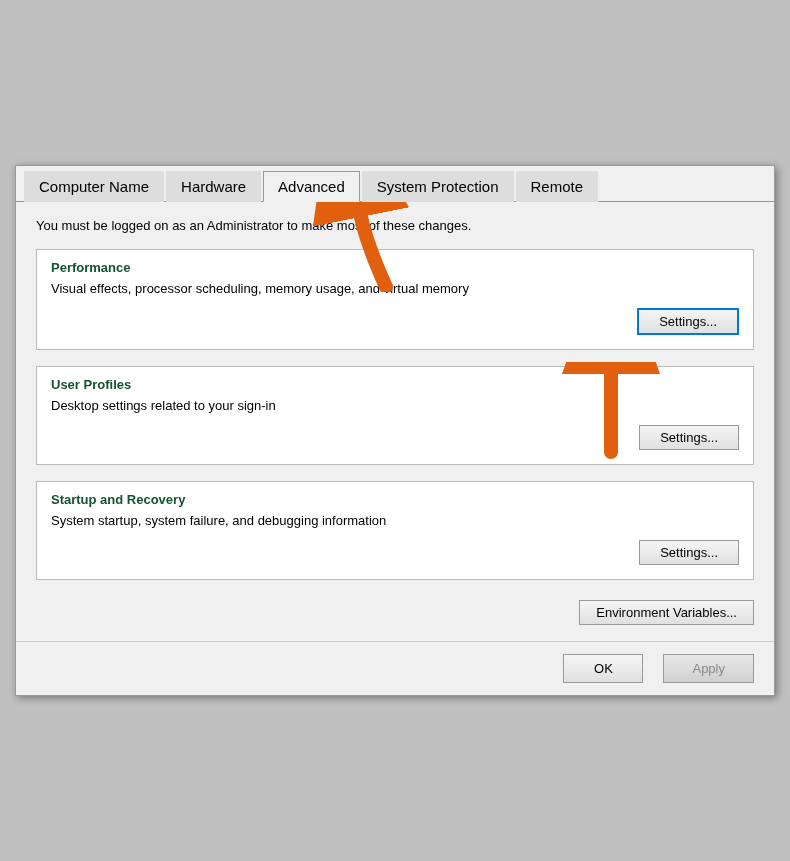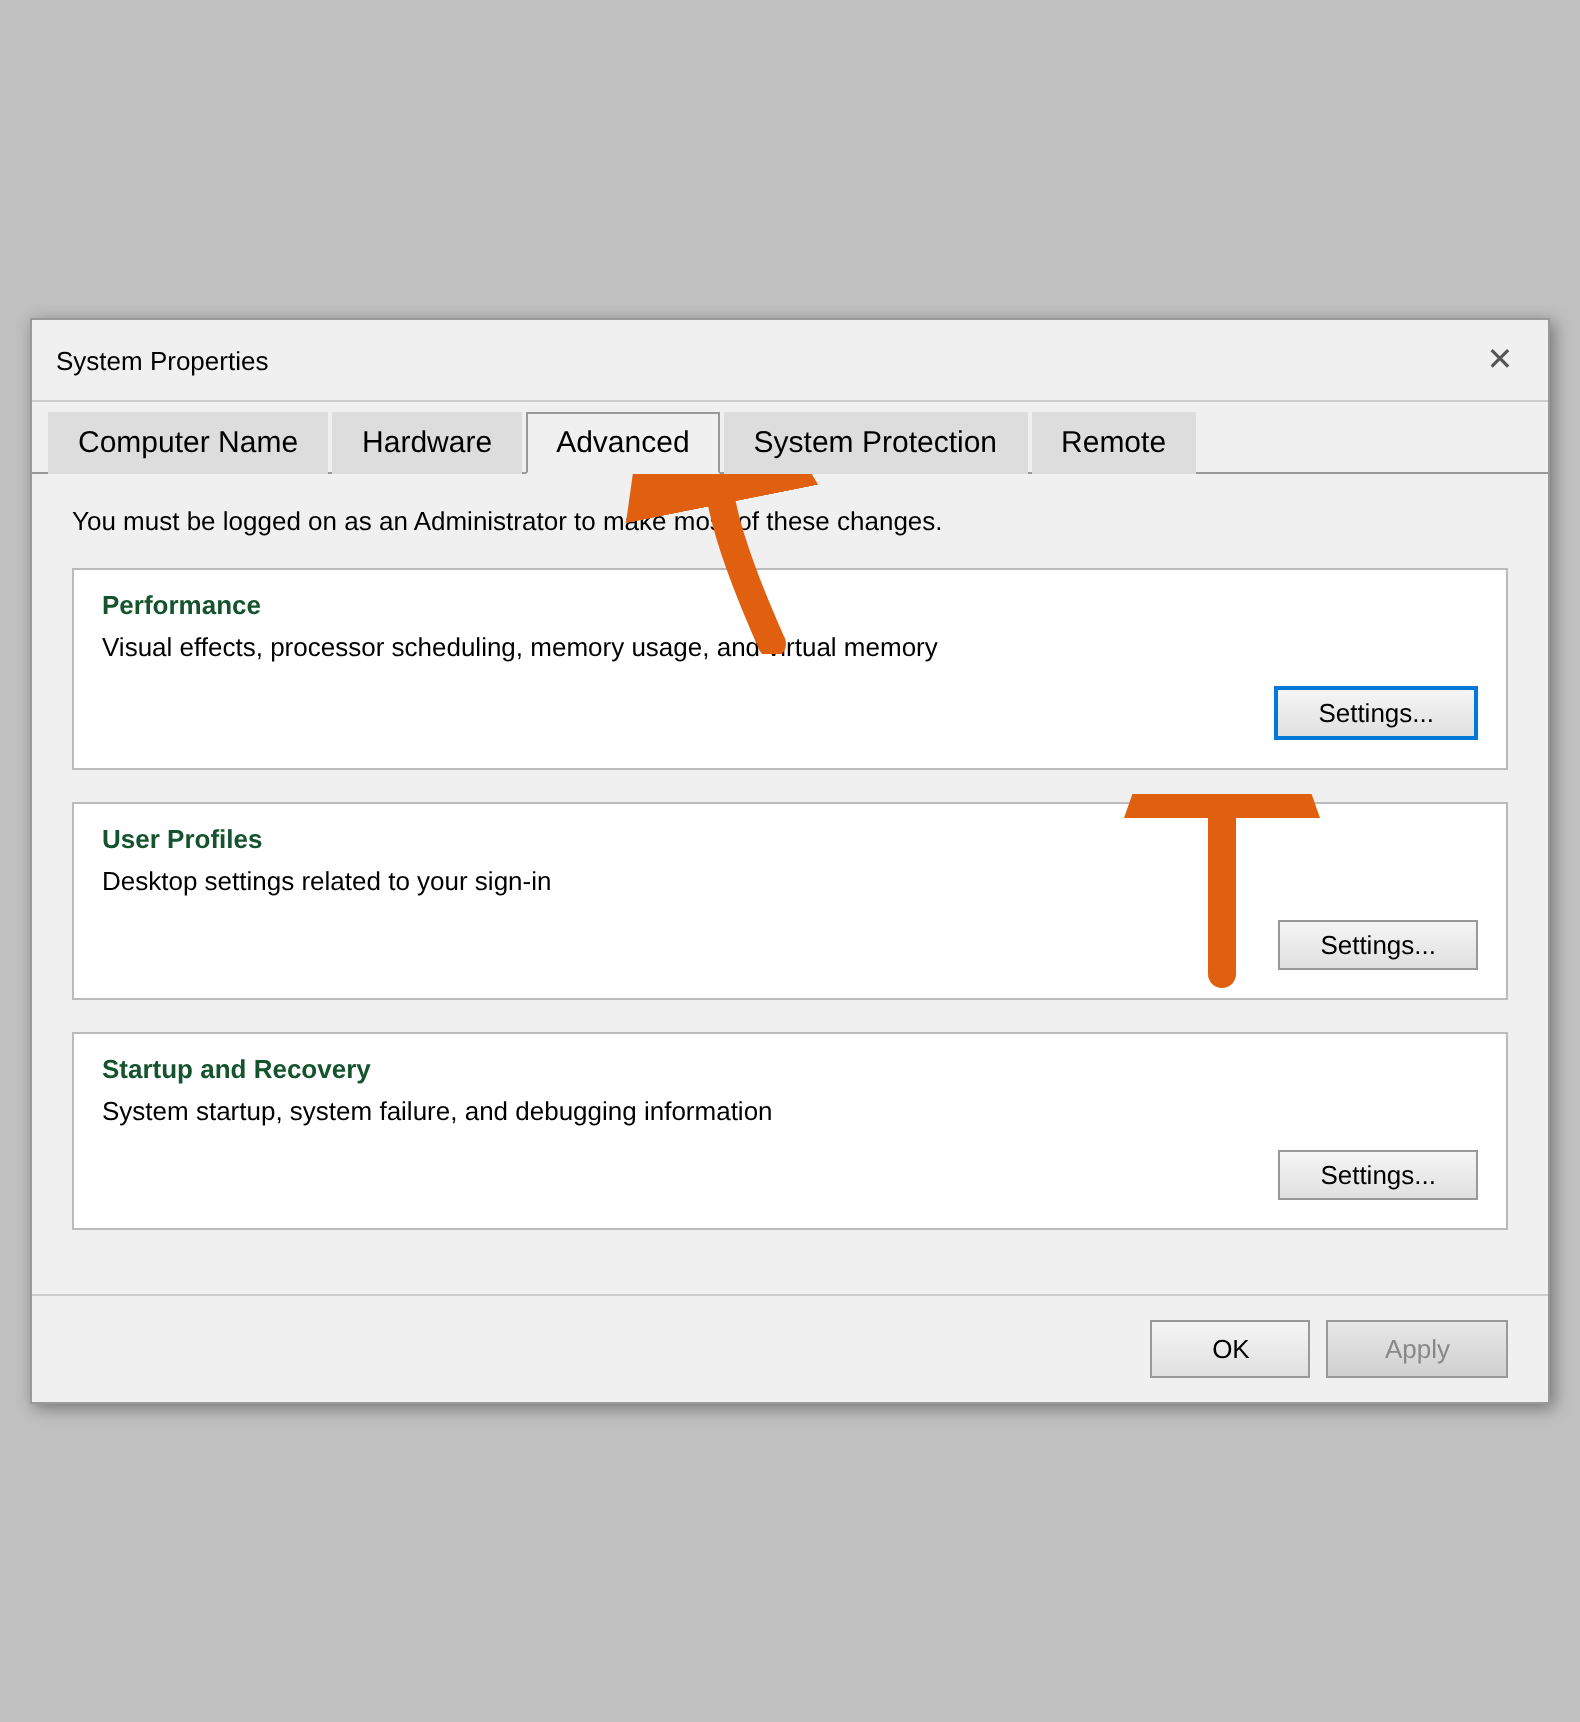--- a/index.html
+++ b/index.html
@@ -116,21 +116,21 @@
       border: 1px solid #999;
       background: linear-gradient(to bottom, #f5f5f5, #e0e0e0);
       cursor: pointer;
       font-size: 13px;
       margin-top: 4px;
     }
     .clearfix::after { content: ''; display: table; clear: both; }
     .bottom-buttons {
       display: flex;
       justify-content: flex-end;
-      gap: 8px;
+      gap: 20px;
       padding: 12px 20px;
       background: #f0f0f0;
       border-top: 1px solid #ccc;
     }
     .bottom-btn {
       padding: 6px 28px;
       border: 1px solid #999;
       background: linear-gradient(to bottom, #f5f5f5, #e0e0e0);
       cursor: pointer;
       font-size: 13px;
@@ -159,24 +159,20 @@
     
     .perf-settings-highlight {
       border: 2px solid #0078d7;
     }
   </style>
 </head>
 <body>
 
 <div class="dialog">
 
-  <div class="title-bar">
-    <span class="title-bar-text">System Properties</span>
-    <button class="close-btn">✕</button>
-  </div>
 
   <div class="tabs">
     <div class="tab">Computer Name</div>
     <div class="tab">Hardware</div>
     <div class="tab active">Advanced</div>
     <div class="tab">System Protection</div>
     <div class="tab">Remote</div>
   </div>
 
   <div class="content">
@@ -220,20 +216,23 @@
     </div>
 
     <div class="section-box">
       <div class="section-title">Startup and Recovery</div>
       <div class="section-desc">System startup, system failure, and debugging information</div>
       <div class="clearfix">
         <button class="settings-btn">Settings...</button>
       </div>
     </div>
 
+    <div class="clearfix">
+      <button class="env-btn">Environment Variables...</button>
+    </div>
 
   </div>
 
   <div class="bottom-buttons">
     <button class="bottom-btn">OK</button>
     <button class="bottom-btn apply">Apply</button>
   </div>
 </div>
 
 </body></html>

